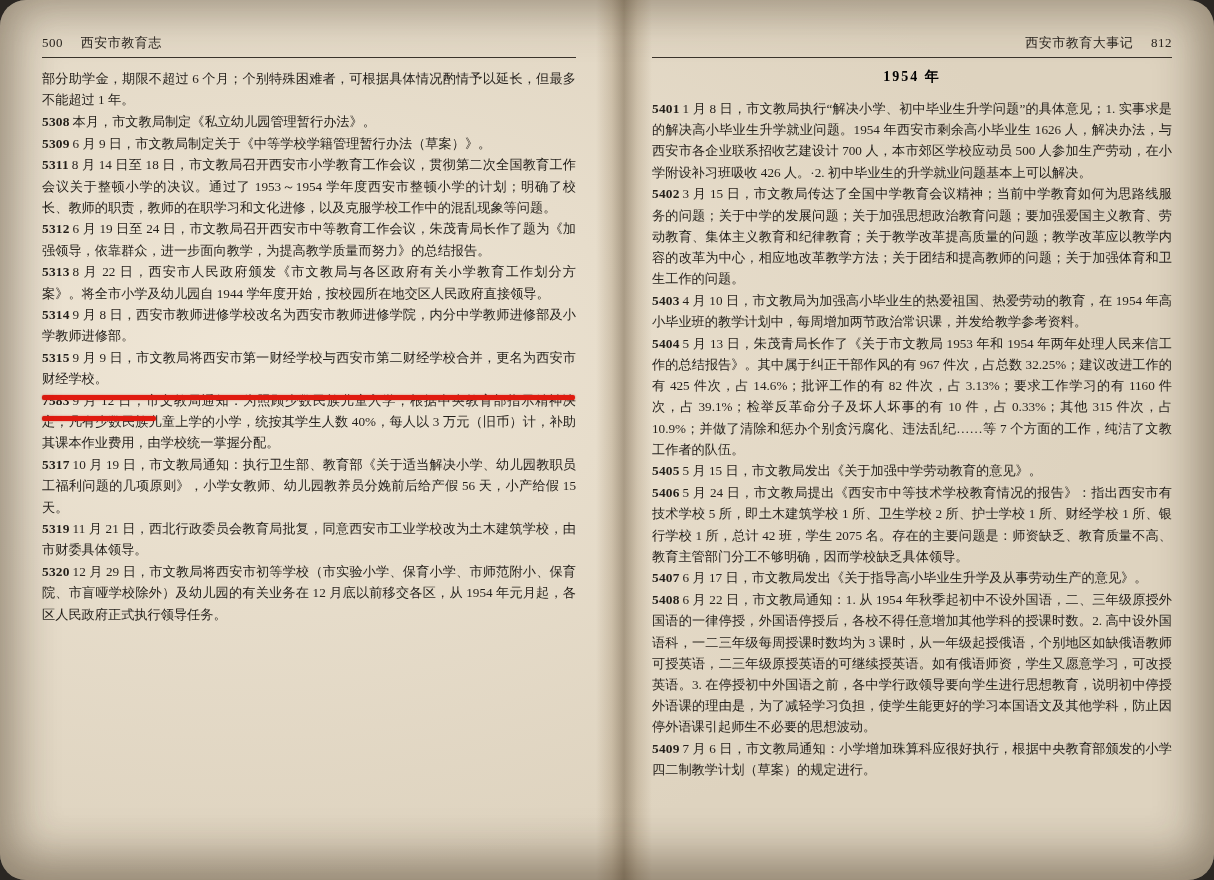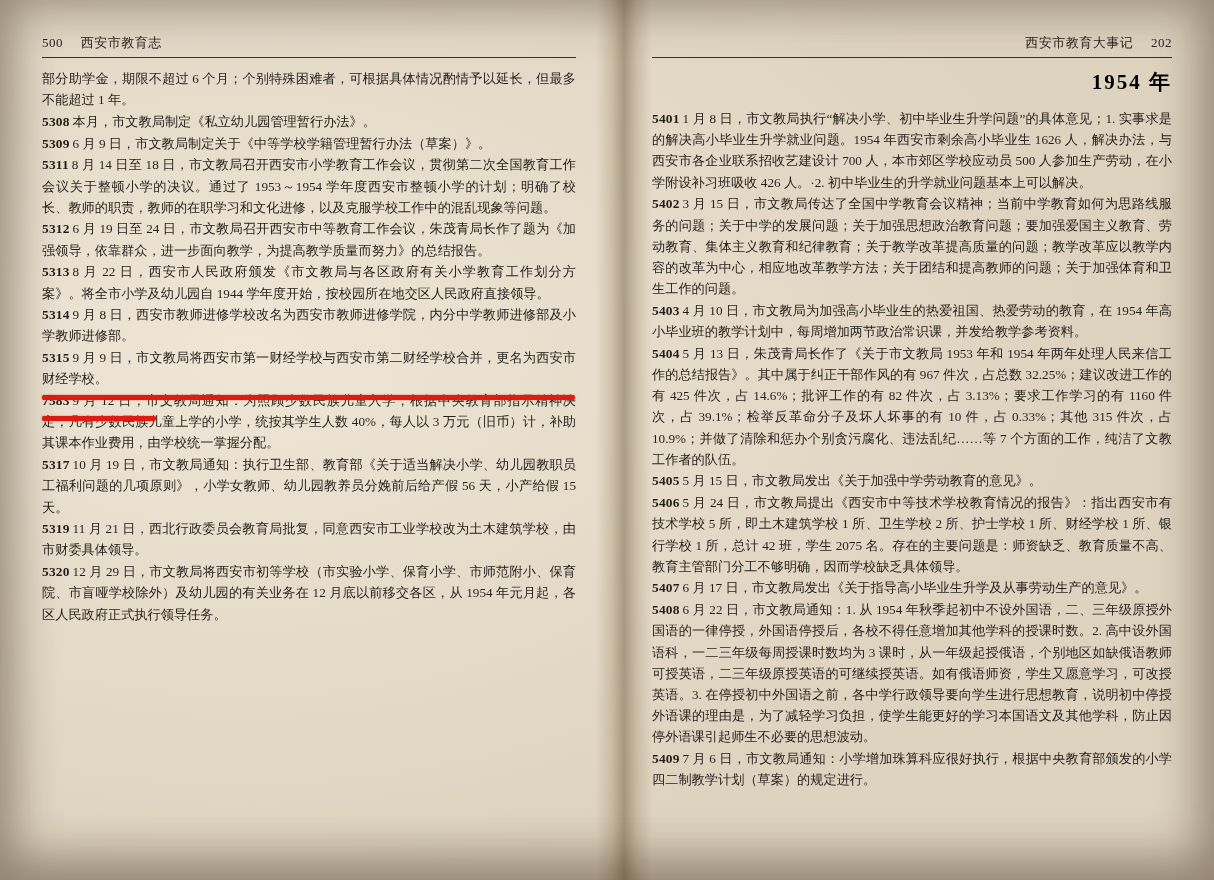--- a/index.html
+++ b/index.html
@@ -16,20 +16,21 @@
 
   
   #book {
     position: relative;
     width: 1214px;
     height: 880px;
     background:
       radial-gradient(ellipse 70% 60% at 20% 40%, #efe6d6 0%, #e7ddcb 45%, #ded3bf 100%),
       #e7ddcb;
     overflow: hidden;
+    border-radius: 26px;
   }
   
   #book::before {
     content: "";
     position: absolute;
     inset: 0;
     pointer-events: none;
     box-shadow:
       inset 0 0 46px 14px rgba(60,45,25,0.30),
       inset 0 -18px 46px 6px rgba(60,40,20,0.25);
@@ -102,22 +103,22 @@
     text-indent: 0;
   }
   .num {
     font-family: "Liberation Serif", serif;
     font-weight: bold;
     font-size: 13.4px;
     letter-spacing: 0.2px;
     margin-right: 3px;
   }
   .yeartitle {
-    text-align: right;
-    font-size: 21px;
+    text-align: center;
+    font-size: 14px;
     font-weight: bold;
     letter-spacing: 2px;
     margin: 4px 0 12px 0;
   }
 
   
   .redline {
     position: absolute;
     background: #e01b10;
     border-radius: 2px;
@@ -175,21 +176,21 @@
 
     <div class="redline" id="redline-1"></div>
     <div class="redline" id="redline-2"></div>
   </div>
 
   <div class="page right">
     <div class="page-inner">
 
       <div class="runhead right-head">
         <span>西安市教育大事记</span>
-        <span class="pnum">202</span>
+        <span class="pnum">812</span>
       </div>
       <div class="rule"></div>
 
       <div class="yeartitle">1954 年</div>
 
       <div class="col">
         <p class="para"><span class="num">5401</span><span>1 月 8 日，市文教局执行“解决小学、初中毕业生升学问题”的具体意见；1. 实事求是的解决高小毕业生升学就业问题。1954 年西安市剩余高小毕业生 1626 人，解决办法，与西安市各企业联系招收艺建设计 700 人，本市郊区学校应动员 500 人参加生产劳动，在小学附设补习班吸收 426 人。·2. 初中毕业生的升学就业问题基本上可以解决。</span></p>
 
         <p class="para"><span class="num">5402</span><span>3 月 15 日，市文教局传达了全国中学教育会议精神；当前中学教育如何为思路线服务的问题；关于中学的发展问题；关于加强思想政治教育问题；要加强爱国主义教育、劳动教育、集体主义教育和纪律教育；关于教学改革提高质量的问题；教学改革应以教学内容的改革为中心，相应地改革教学方法；关于团结和提高教师的问题；关于加强体育和卫生工作的问题。</span></p>
 

